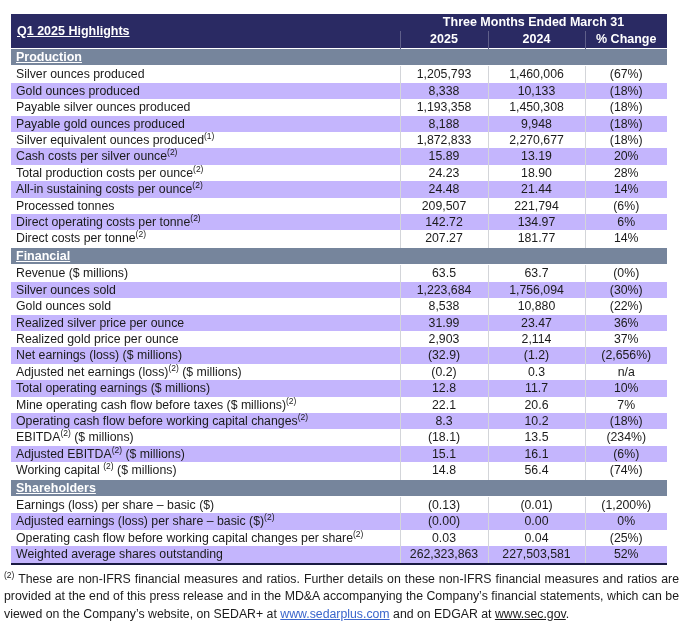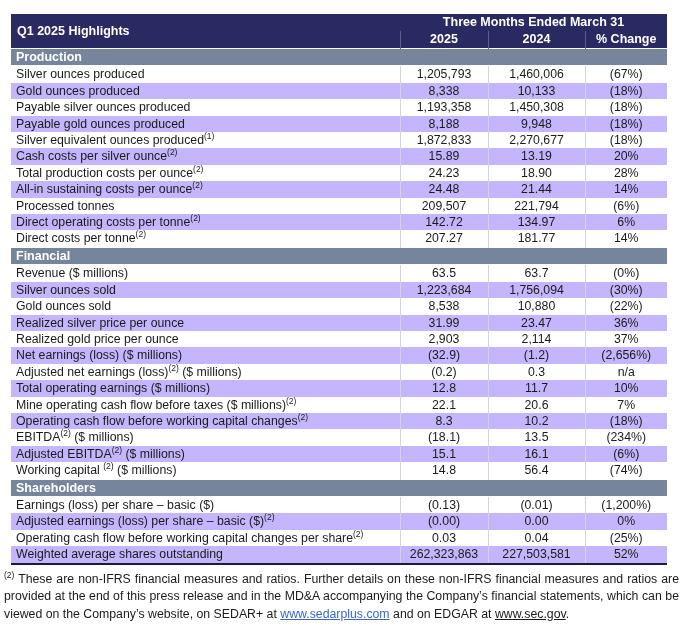--- a/index.html
+++ b/index.html
@@ -26,39 +26,40 @@
   thead th{
     background:#2a2a63;
     color:#ffffff;
     font-weight:bold;
     font-size:12.5px;
     padding:0 6px;
     height:17px;
     line-height:17px;
     white-space:nowrap;
   }
-  th.tbl-title{text-align:left;vertical-align:middle;}
+  th.tbl-title{text-align:left;vertical-align:middle;text-decoration:underline;}
   th.period{text-align:center;}
   th.colhead{text-align:center;border-left:1px solid rgba(255,255,255,0.25);}
 
   tbody td{
     font-size:12.3px;
     height:16.4px;
     line-height:16.4px;
     padding:0 5px;
     white-space:nowrap;
     overflow:hidden;
   }
   td.section{
     background:#76859c;
     color:#ffffff;
     font-weight:bold;
     font-size:12.5px;
     border-top:1px solid #ffffff;
     border-bottom:1px solid #ffffff;
+    text-decoration:underline;
   }
   tr.stripe td{background:#c4b5fd;}
   td.lbl{text-align:left;}
   td.num{text-align:center;border-left:1px solid rgba(110,115,130,0.30);}
   sup{font-size:8.5px;line-height:0;vertical-align:super;}
 
   .footnotes{margin-top:6px;}
   .footnote{
     font-size:12.3px;
     line-height:17.5px;

